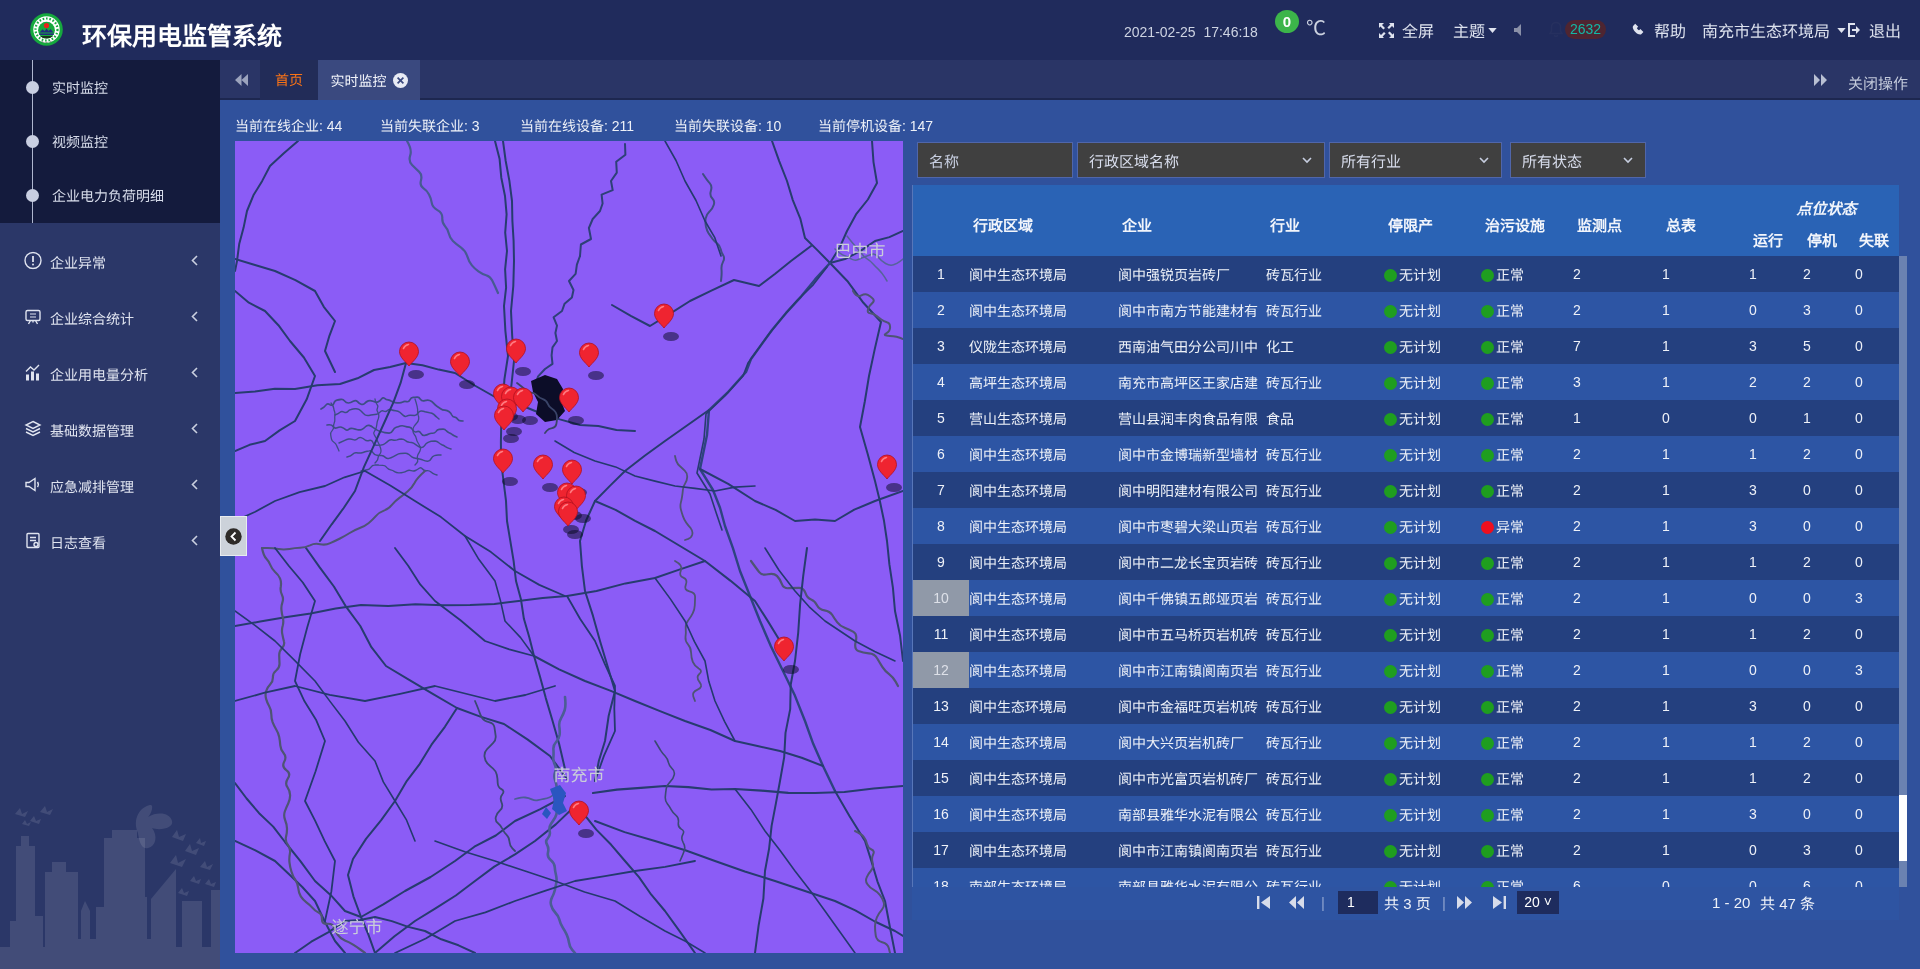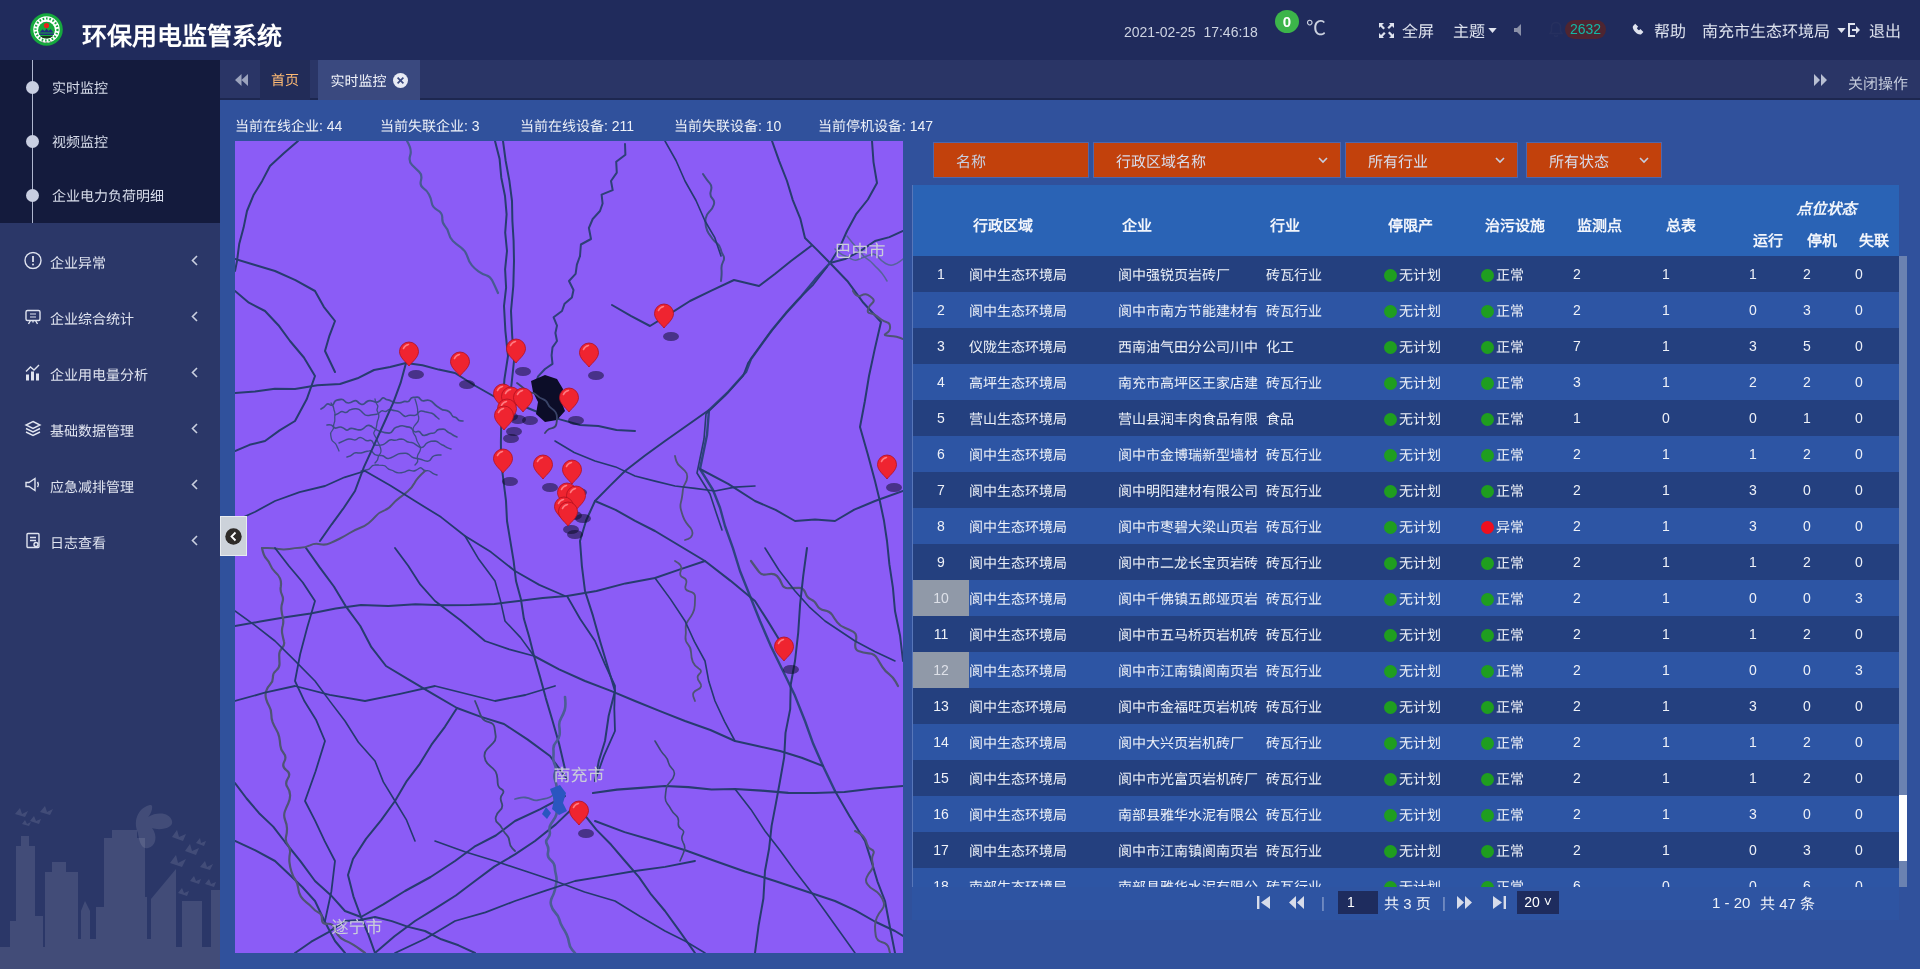--- a/index.html
+++ b/index.html
@@ -24,32 +24,32 @@
 #submenu { background:#141b3d; height:163px; position:relative; }
 #submenu .line { position:absolute; left:32px; top:0; bottom:0; width:1px; background:#aeb6cf; }
 .smitem { position:absolute; left:0; width:220px; height:54px; color:#d7dcea; font-size:14px; }
 .smitem .dot { position:absolute; left:26px; top:50%; margin-top:-6px; width:13px; height:13px; border-radius:50%; background:#c9cfe2; }
 .smitem .smtext { position:absolute; left:52px; top:50%; transform:translateY(-50%); }
 
 #skyline { position:absolute; left:0; bottom:0; width:220px; height:180px; }
 
 #tabbar { position:absolute; left:220px; top:60px; width:1700px; height:40px; background:#2a3566; border-bottom:2px solid #1d2750; }
 .tabarrow { position:absolute; top:0; height:40px; display:flex; align-items:center; color:#aeb6cf; }
-#tab-home { position:absolute; left:40px; top:0; width:50px; height:40px; background:#222c58; color:#fdba74; font-size:14px; text-align:center; line-height:40px; }
+#tab-home { position:absolute; left:40px; top:0; width:58px; height:40px; background:#222c58; color:#f97316; font-size:14px; text-align:center; line-height:40px; }
 #tab-active { position:absolute; left:98px; top:0; width:102px; height:40px; background:#3a497f; color:#f2f4fa; font-size:14px; display:flex; align-items:center; justify-content:center; gap:6px; }
 #closeops { position:absolute; left:1594px; top:0; width:106px; height:40px; color:#c3cadb; font-size:15px; }
 
 #statsbar { position:absolute; left:220px; top:102px; width:1700px; height:38px; color:#eef1f8; font-size:14px; }
 #statsbar span { position:absolute; top:13px; }
 
 #map { position:absolute; left:235px; top:141px; width:668px; height:812px; background:#8b5cf6; }
 #collapsebtn { position:absolute; left:220px; top:516px; width:27px; height:40px; background:#ccd2da; border:1px solid #e8ecf0; display:flex; align-items:center; justify-content:center; z-index:6; }
 
 #filters { position:absolute; left:917px; top:142px; height:36px; }
-.fbox { position:absolute; top:0; height:36px; background:#c2410c; border:1px solid #5066aa; color:#d8ddec; font-size:15px; display:flex; align-items:center; padding-left:22px;margin-left:16px; }
+.fbox { position:absolute; top:0; height:36px; background:#404040; border:1px solid #5066aa; color:#d8ddec; font-size:15px; display:flex; align-items:center; padding-left:11px; }
 .fbox .chev { position:absolute; right:12px; top:12px; width:10px; height:10px; }
 
 #tablewrap { position:absolute; left:912px; top:185px; width:987px; height:702px; overflow:hidden; border-left:1px solid rgba(120,150,210,0.55); }
 table { border-collapse:collapse; table-layout:fixed; width:987px; }
 thead th { background:#2a63b5; color:#f2f5fb; font-weight:bold; font-size:15px; text-align:left; padding:8px 0 0 4px; }
 tbody td { color:#eef1f8; font-size:14px; height:36px; padding:0; text-align:left; white-space:nowrap; overflow:hidden; }
 tbody tr.odd  td { background:#24407f; }
 tbody tr.even td { background:#2d55a4; }
 td.num, th.num { text-align:center; }
 td.gsel { background:#9099a8 !important; color:#dde0e8; }

